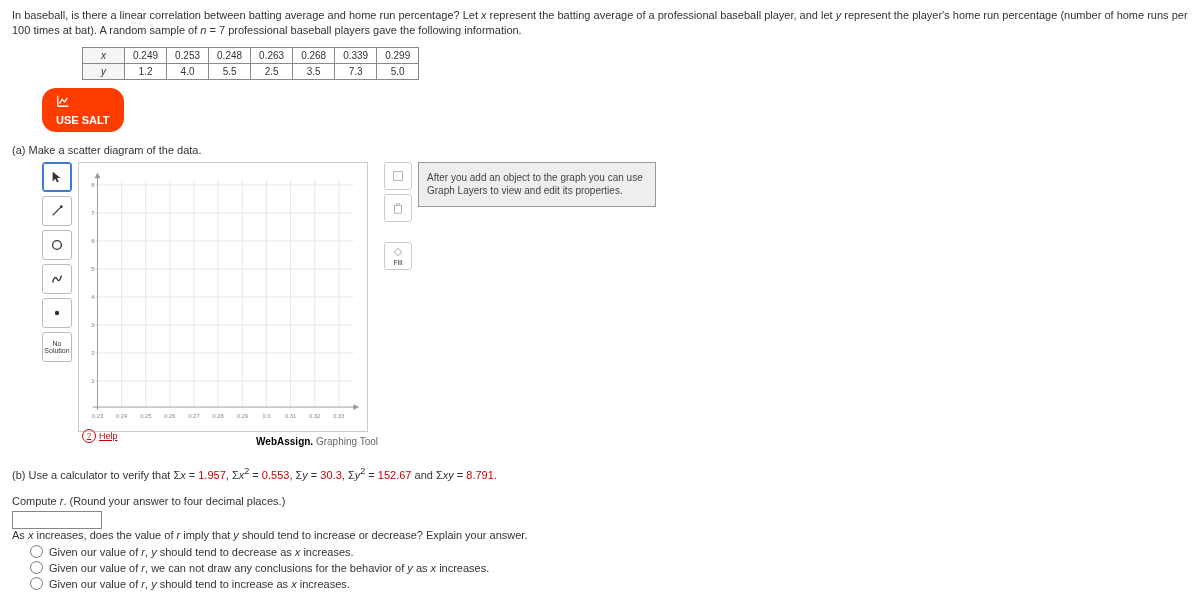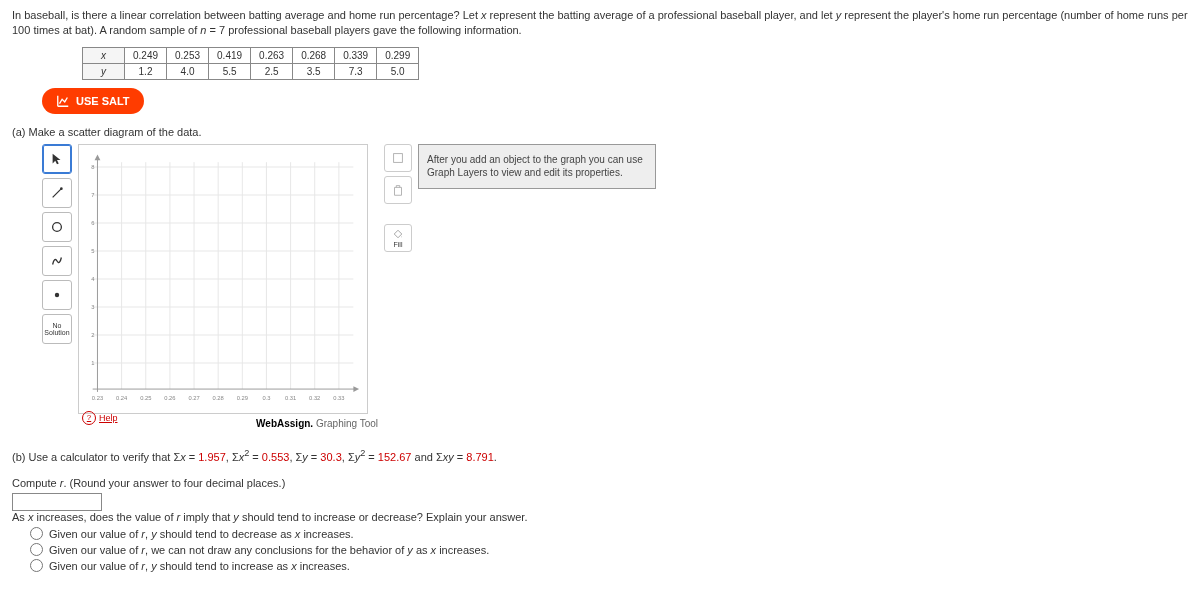--- a/index.html
+++ b/index.html
@@ -25,32 +25,32 @@
       min-width: 42px;
     }
     .data-table td.hdr {
       background: #f5f5f5;
       font-style: italic;
       font-weight: normal;
       width: 22px;
     }
     .salt-btn {
       display: inline-flex;
-      align-items: center;
       gap: 6px;
       background: #ff3c00;
       color: #fff;
       border: none;
       border-radius: 14px;
       padding: 6px 14px;
       font-size: 11px;
       font-weight: bold;
       margin-left: 30px;
       margin-bottom: 12px;
       cursor: pointer;
+      flex-direction: column;
     }
     .salt-btn .salt-icon {
       width: 14px; height: 14px;
     }
     .part-label { margin-bottom: 6px; }
     .graph-wrap {
       display: flex;
       align-items: flex-start;
       gap: 6px;
       margin-left: 30px;
@@ -140,21 +140,21 @@
 <div class="intro">
   <span>In baseball, is there a linear correlation between batting average and home run percentage? Let </span><span class="var">x</span><span> represent the batting average of a professional baseball player, and let </span><span class="var">y</span><span> represent the player's home run percentage (number of home runs per 100 times at bat). A random sample of </span><span class="var">n</span><span> = 7 professional baseball players gave the following information.</span>
 </div>
 
 <table class="data-table">
   <tbody>
       <tr>
     <td class="hdr">x</td>
     <td>0.249</td>
         <td>0.253</td>
-        <td>0.419</td>
+        <td>0.248</td>
         <td>0.263</td>
         <td>0.268</td>
         <td>0.339</td>
         <td>0.299</td>
   </tr>
   <tr>
     <td class="hdr">y</td>
     <td>1.2</td>
         <td>4.0</td>
         <td>5.5</td>

